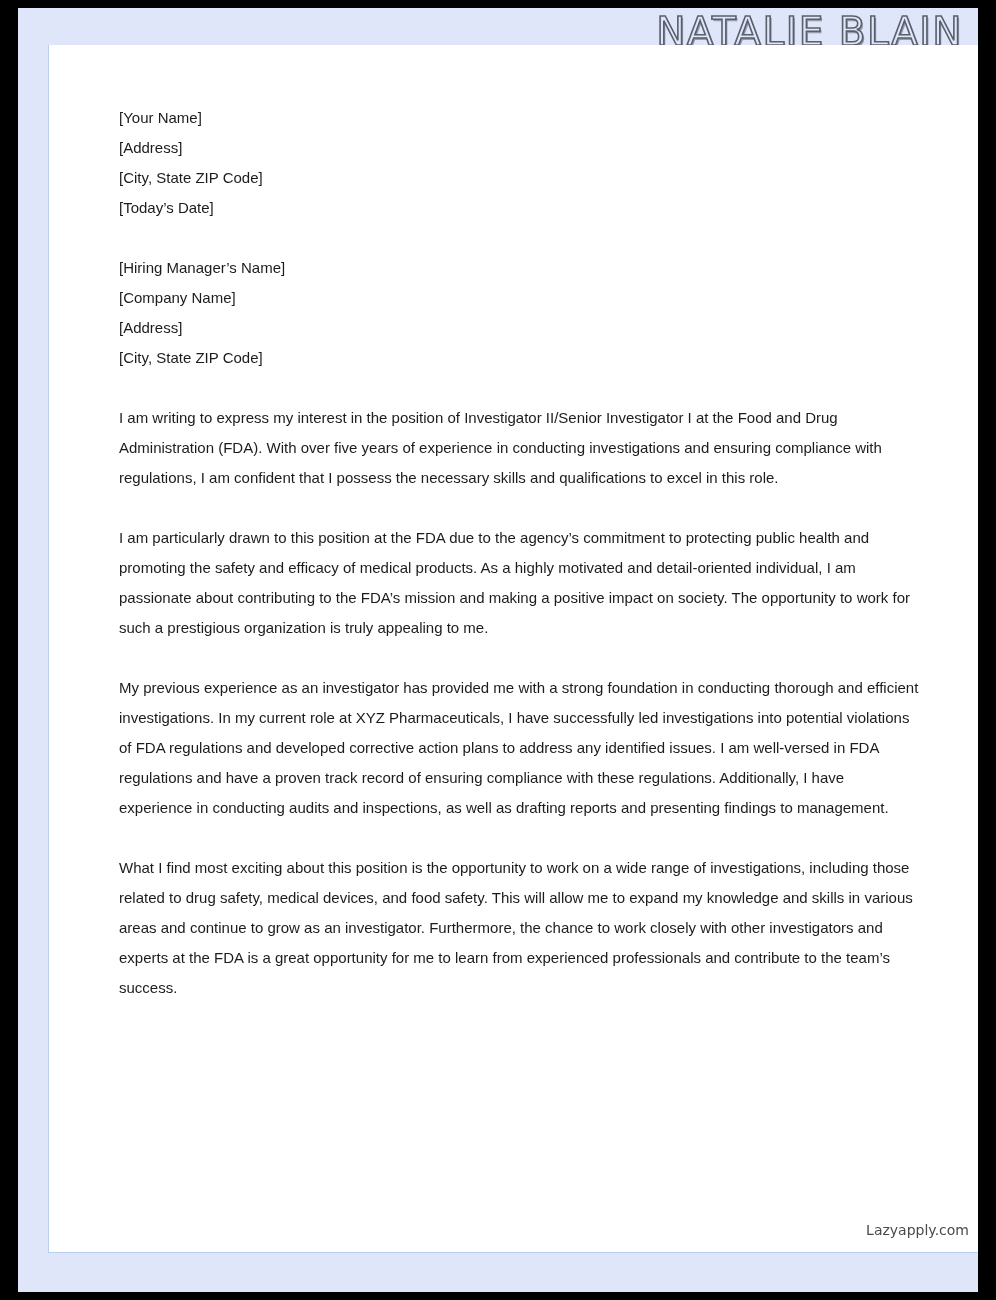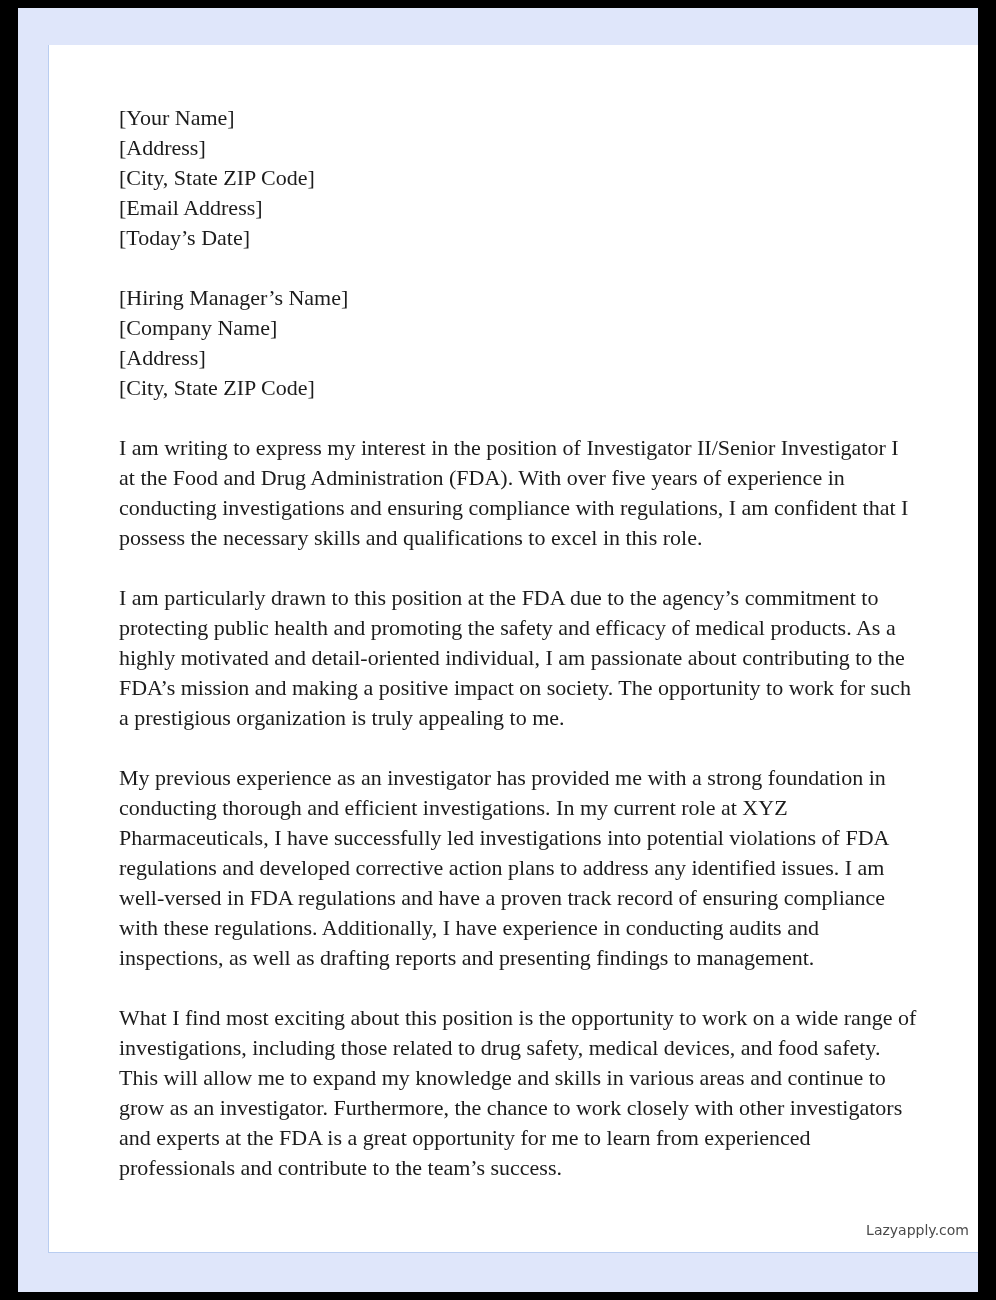--- a/index.html
+++ b/index.html
@@ -72,22 +72,22 @@
     height: 5px;
     background: #000000;
   }
 
   
   #letter-body {
     position: absolute;
     left: 70px;
     top: 58px;
     width: 800px;
-    font-family: Liberation Serif, serif;
-    font-size: 22px;
+    font-family: Liberation Sans, sans-serif;
+    font-size: 15px;
     line-height: 30px;
     color: #1c1c1c;
   }
   .addr-block {
     margin: 0 0 30px 0;
   }
   .addr-line {
     display: block;
     white-space: nowrap;
   }
@@ -122,32 +122,34 @@
     line-height: 30px;
     color: #1c1c1c;
     white-space: nowrap;
   }
 </style>
 </head>
 <body>
 
 <div id="screen">
 
+  <div id="letterhead">
+    <span id="doc-title">NATALIE BLAIN</span>
+  </div>
 
   <div id="page-top-rule"></div>
 
   <div id="page-sheet">
 
     <div id="letter-body">
 
       <div class="addr-block">
         <span class="addr-line">[Your Name]</span>
         <span class="addr-line">[Address]</span>
         <span class="addr-line">[City, State ZIP Code]</span>
-        <span class="addr-line">[Email Address]</span>
         <span class="addr-line">[Today’s Date]</span>
       </div>
 
       <div class="addr-block">
         <span class="addr-line">[Hiring Manager’s Name]</span>
         <span class="addr-line">[Company Name]</span>
         <span class="addr-line">[Address]</span>
         <span class="addr-line">[City, State ZIP Code]</span>
       </div>
 

